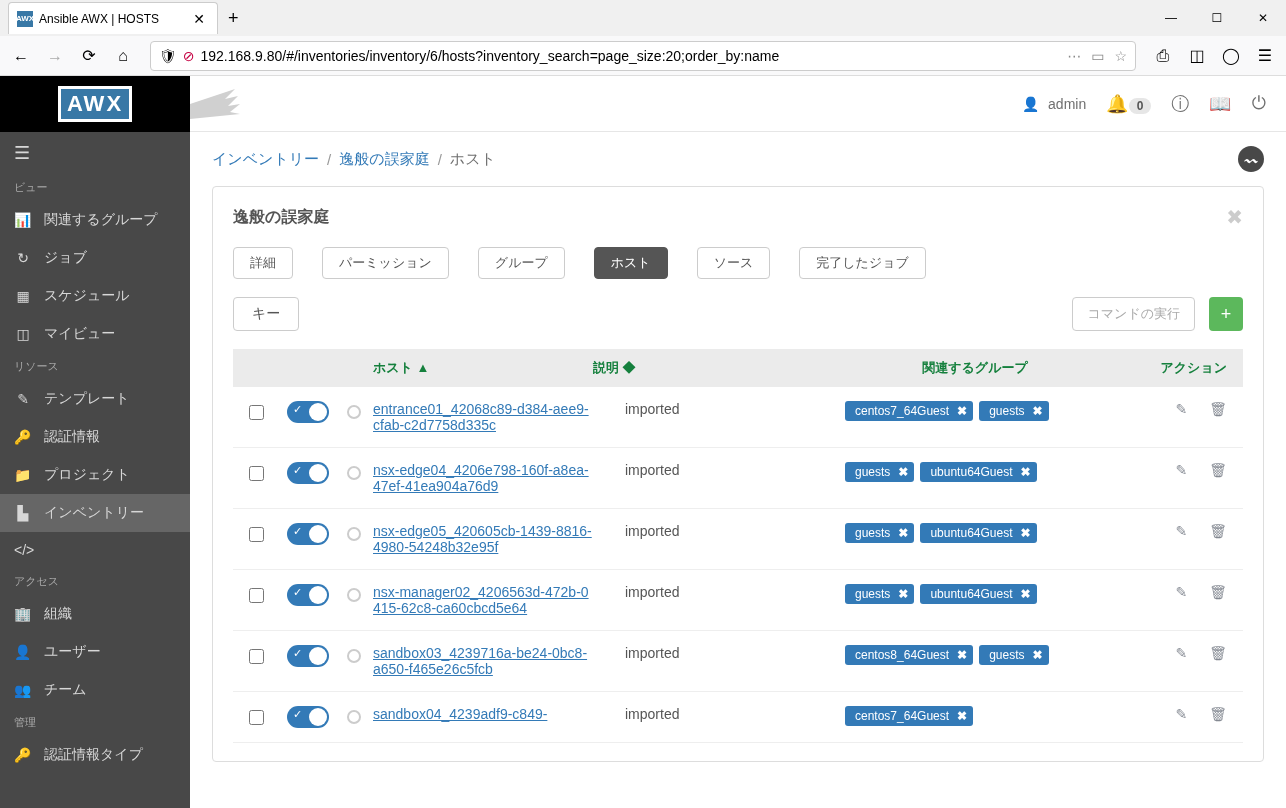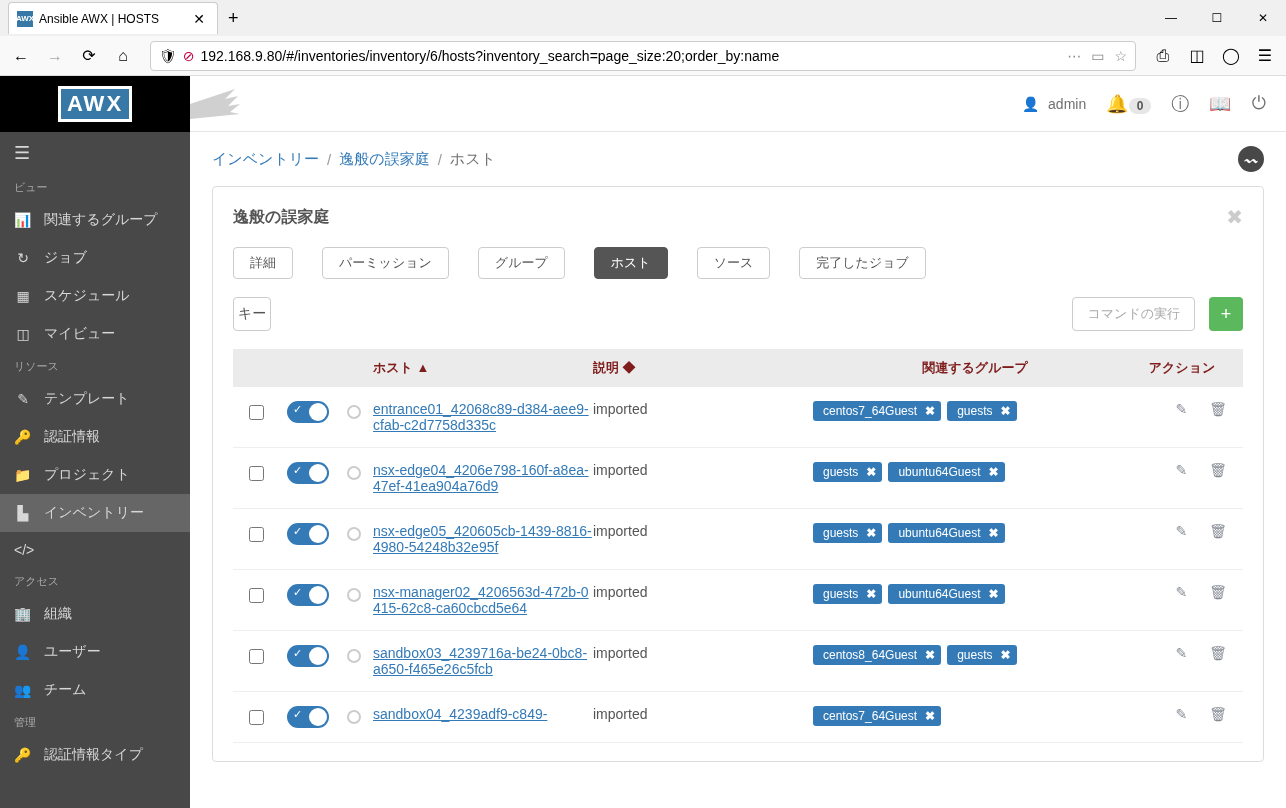--- a/index.html
+++ b/index.html
@@ -52,41 +52,41 @@
 .panel-head .close { margin-left: auto; color: #ccc; font-size: 20px; cursor: pointer; }
 
 .tabs { display: flex; gap: 29px; margin-bottom: 18px; }
 .tabs button { border: 1px solid #ccc; background: #fff; padding: 6px 16px; font-size: 13px; border-radius: 4px; cursor: pointer; color: #555; }
 .tabs button.active { background: #555; color: #fff; border-color: #555; }
 
 .controls { display: flex; gap: 14px; margin-bottom: 18px; }
 .search { display: flex; flex: 0 0 400px; }
 .search input { flex: 1; border: 1px solid #ccc; border-radius: 4px 0 0 4px; padding: 6px 10px; font-size: 14px; }
 .search button { border: 1px solid #ccc; border-left: none; background: #f5f5f5; padding: 6px 14px; border-radius: 0 4px 4px 0; cursor: pointer; }
-.keybtn { border: 1px solid #ccc; background: #fff; padding: 6px 4px; font-size: 14px; border-radius: 4px; cursor: pointer; color: #555; font-family: Liberation Mono, monospace; }
+.keybtn { border: 1px solid #ccc; background: #fff; padding: 6px 18px; font-size: 14px; border-radius: 4px; cursor: pointer; color: #555; font-family: Liberation Mono, monospace; }
 .runcmd { margin-left: auto; border: 1px solid #ccc; background: #fff; padding: 6px 14px; font-size: 13px; border-radius: 4px; color: #aaa; cursor: pointer; }
 .addbtn { background: #5cb85c; color: #fff; border: none; width: 34px; height: 34px; border-radius: 4px; font-size: 18px; cursor: pointer; }
 
-.thead { display: flex; background: #ebebeb; padding: 10px 16px; font-size: 13px; color: #7f1d1d; font-weight: bold; }
+.thead { display: flex; background: #ebebeb; padding: 10px 16px; font-size: 13px; color: #15803d; font-weight: bold; }
 .col-chk { width: 38px; }
 .col-tog { width: 60px; }
 .col-st { width: 26px; }
 .col-host { width: 220px; }
 .col-desc { width: 220px; }
 .col-grp { flex: 1; text-align: center; }
-.col-act { width: 90px; text-align: center; }
+.col-act { width: 90px; text-align: right; }
 
 .row { display: flex; padding: 14px 16px; border-bottom: 1px solid #eee; font-size: 14px; align-items: flex-start; }
 .row .col-chk input { width: 15px; height: 15px; margin-top: 4px; }
 .toggle-sw { width: 42px; height: 22px; background: #337ab7; border-radius: 11px; position: relative; cursor: pointer; }
 .toggle-sw::before { content: "✓"; position: absolute; left: 6px; top: 2px; color: #fff; font-size: 11px; }
 .toggle-sw::after { content: ""; position: absolute; right: 2px; top: 2px; width: 18px; height: 18px; background: #fff; border-radius: 50%; }
 .status-dot { width: 14px; height: 14px; border: 2px solid #ccc; border-radius: 50%; margin-top: 4px; }
 .hostname { color: #337ab7; word-break: break-all; padding-right: 12px; }
-.desc { color: #555; }
+.desc { color: #555; margin-left: 32px; }
 .groups { display: flex; flex-wrap: wrap; gap: 6px; }
 .gtag { background: #337ab7; color: #fff; font-size: 12px; padding: 3px 6px 3px 10px; border-radius: 3px; display: inline-flex; align-items: center; gap: 8px; }
 .gtag .x { cursor: pointer; font-weight: bold; }
 .actions { display: flex; gap: 22px; justify-content: flex-end; color: #848992; }
 .actions span { cursor: pointer; }
 
 svg { display: block; }
 </style>
 </head>
 <body>

